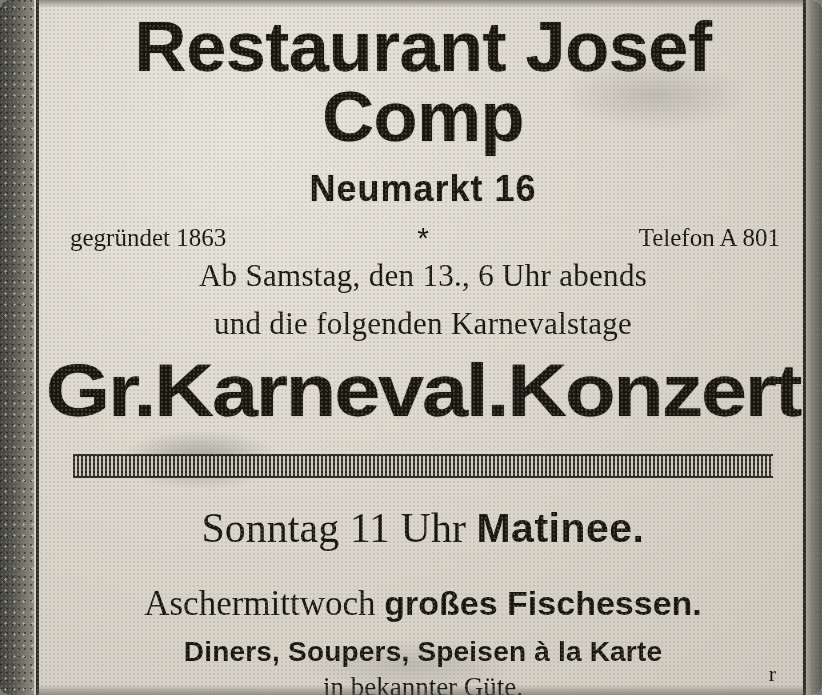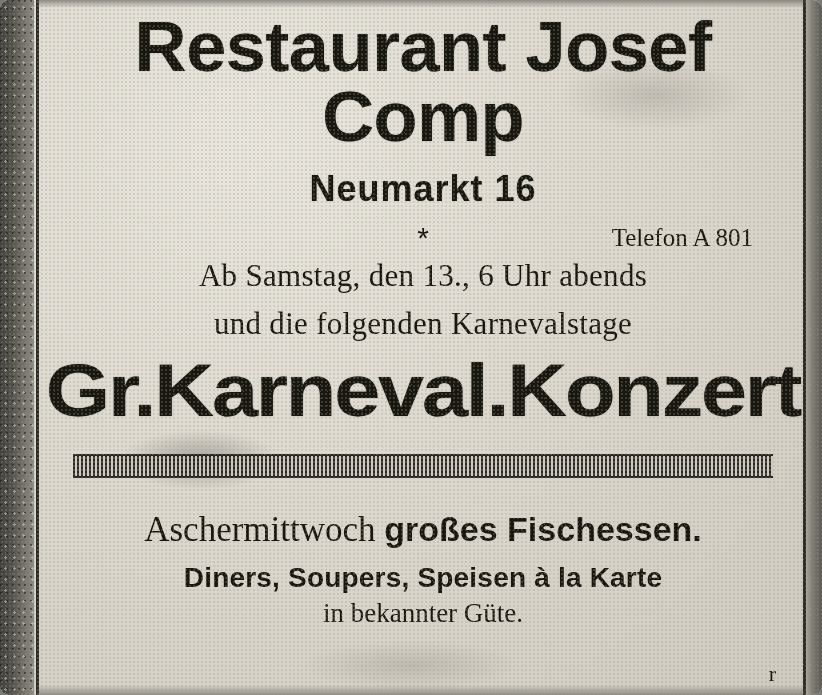--- a/index.html
+++ b/index.html
@@ -111,21 +111,21 @@
   .row-meta .founded {
     position: absolute; left: 28px; top: 0;
   }
   .row-meta .star {
     position: absolute; left: 50%; top: -3px;
     transform: translateX(-50%);
     font-size: 30px;
     font-family: "Liberation Sans", sans-serif;
   }
   .row-meta .phone {
-    position: absolute; right: 51px; top: 0;
+    position: absolute; right: 24px; top: 0;
   }
   .l-line1 {
     font-size: 31px;
     letter-spacing: .3px;
   }
   .l-line2 {
     font-size: 31px;
     margin-top: 12px;
     letter-spacing: .3px;
   }
@@ -207,31 +207,36 @@
   <div class="smudge" style="left:560px; top:60px; width:190px; height:70px; opacity:.5;"></div>
   <div class="smudge" style="left:300px; top:640px; width:220px; height:50px; opacity:.45;"></div>
 
   <div class="content">
 
     <div class="l-title">Restaurant Josef Comp</div>
 
     <div class="l-subtitle">Neumarkt 16</div>
 
     <div class="row-meta">
+      <span class="founded">gegründet 1863</span>
       <span class="star">*</span>
       <span class="phone">Telefon A 801</span>
     </div>
 
     <div class="l-line1">Ab Samstag, den 13., 6 Uhr abends</div>
     <div class="l-line2">und die folgenden Karnevalstage</div>
 
     <div class="l-headline">Gr.Karneval.Konzert</div>
 
     <div class="divider"></div>
 
+    <div class="l-matinee">
+      <span>Sonntag 11 Uhr</span>
+      <span class="bold">Matinee.</span>
+    </div>
 
     <div class="l-fisch">
       <span>Aschermittwoch</span>
       <span class="bold">großes Fischessen.</span>
     </div>
 
     <div class="l-diners">Diners, Soupers, Speisen à la Karte</div>
     <div class="l-guete">in bekannter Güte.</div>
 
     <div class="mark-r">r</div>

